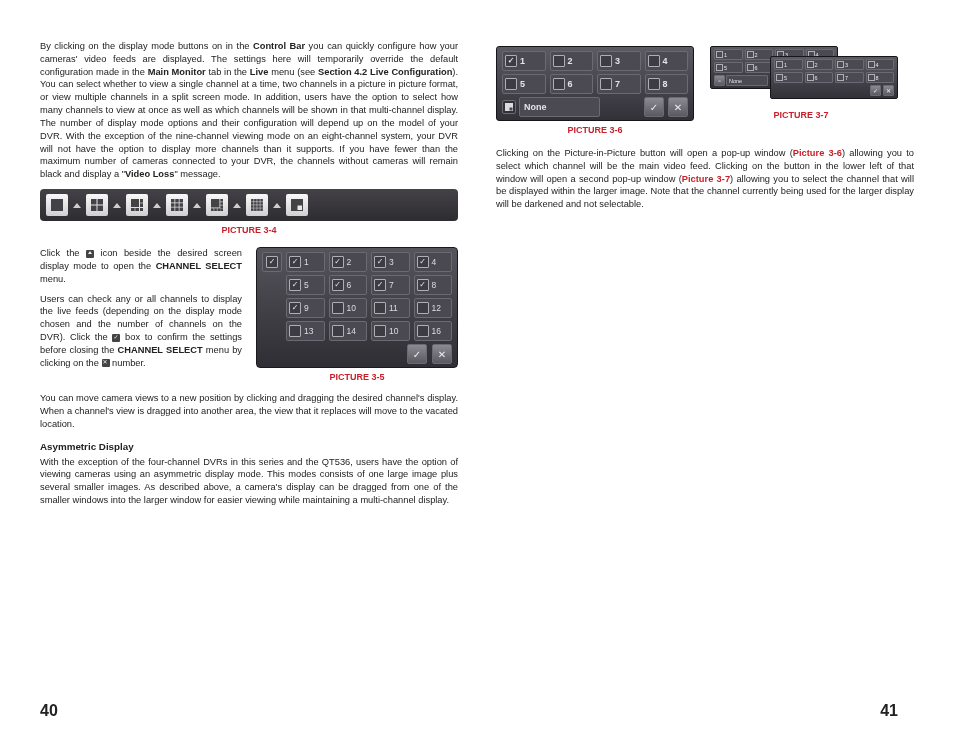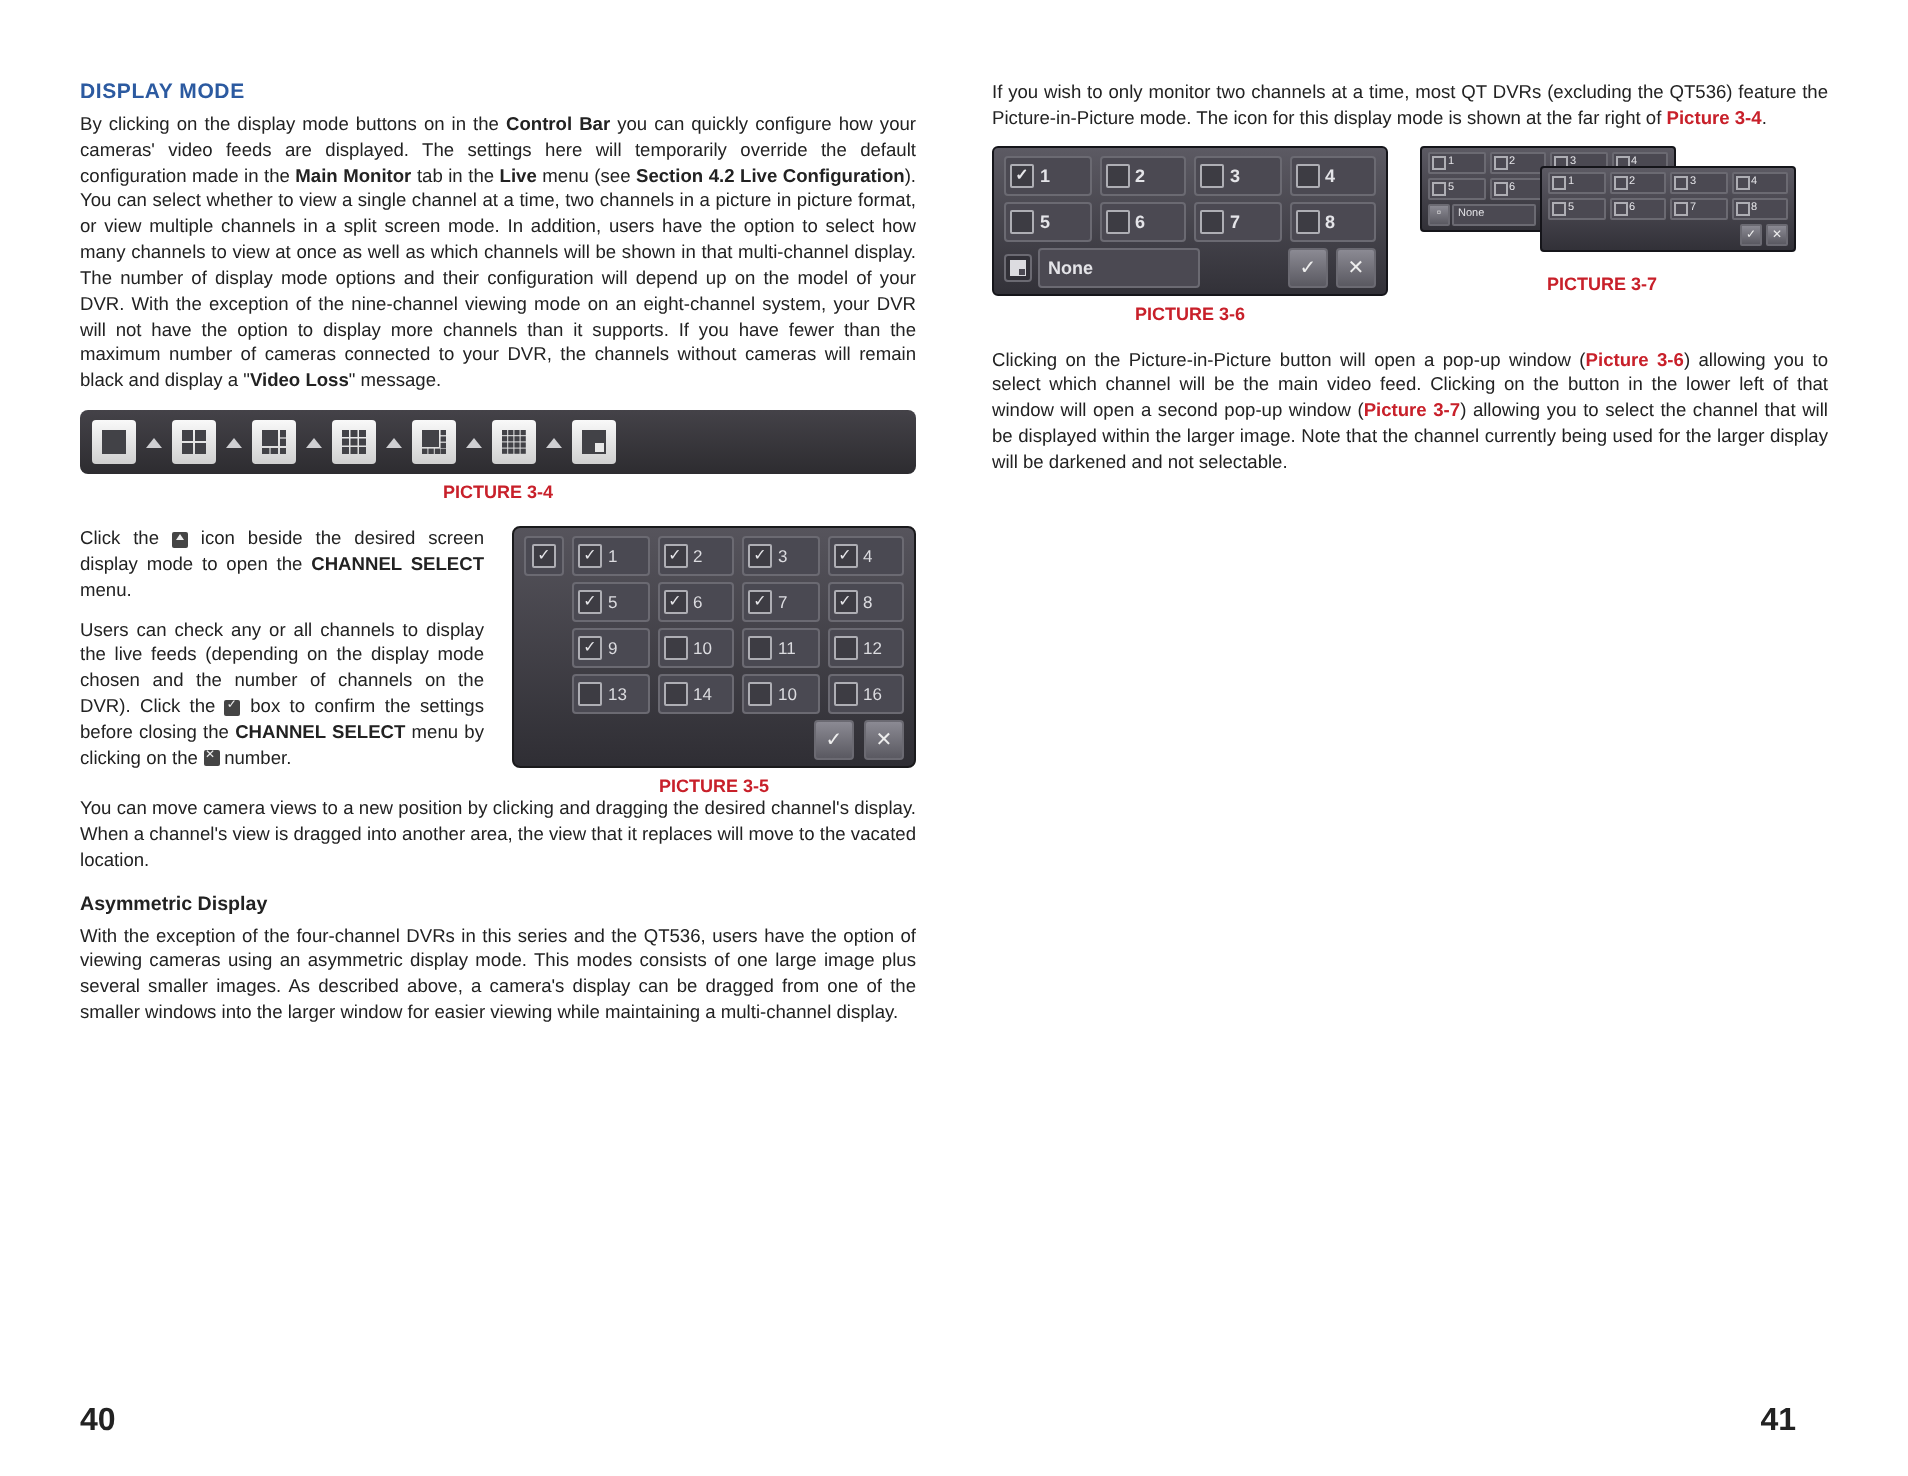--- a/index.html
+++ b/index.html
@@ -147,21 +147,20 @@
 .inline-ic.arrow::after{content:"";position:absolute;left:2px;top:1.5px;border-left:2px solid transparent;border-right:2px solid transparent;border-bottom:3px solid #eee;}
 .inline-ic.check::after{content:"✓";color:#eee;font-size:6px;position:absolute;left:1px;top:-1px;}
 .inline-ic.x::after{content:"✕";color:#eee;font-size:6px;position:absolute;left:1px;top:-1px;}
 </style>
 </head>
 <body>
 
 <div class="cols">
 
   <div class="left">
-    <div class="h-blue">DISPLAY MODE</div>
     <p>
       <span>By clicking on the display mode buttons on in the </span><b>Control Bar</b><span> you can quickly configure how your cameras' video feeds are displayed. The settings here will temporarily override the default configuration made in the </span><b>Main Monitor</b><span> tab in the </span><b>Live</b><span> menu (see </span><b>Section 4.2 Live Configuration</b><span>). You can select whether to view a single channel at a time, two channels in a picture in picture format, or view multiple channels in a split screen mode. In addition, users have the option to select how many channels to view at once as well as which channels will be shown in that multi-channel display. The number of display mode options and their configuration will depend up on the model of your DVR. With the exception of the nine-channel viewing mode on an eight-channel system, your DVR will not have the option to display more channels than it supports. If you have fewer than the maximum number of cameras connected to your DVR, the channels without cameras will remain black and display a "</span><b>Video Loss</b><span>" message.</span>
     </p>
 
     <div class="toolbar">
       <div class="tb-btn">
           <svg width="14" height="14">
             <rect class="ic" x="1" y="1" width="12" height="12"></rect>
           </svg>
         </div>
@@ -339,30 +338,27 @@
           </div>
           <div class="chs-bot">
             <div class="bot-btn">✓</div>
             <div class="bot-btn">✕</div>
           </div>
         </div>
         <div class="red-cap">PICTURE 3-5</div>
       </div>
     </div>
 
-    <p style="">You can move camera views to a new position by clicking and dragging the desired channel's display. When a channel's view is dragged into another area, the view that it replaces will move to the vacated location.</p>
+    <p style="margin-top:10px;">You can move camera views to a new position by clicking and dragging the desired channel's display. When a channel's view is dragged into another area, the view that it replaces will move to the vacated location.</p>
 
     <div class="h-black" style="margin-top:10px;">Asymmetric Display</div>
     <p>With the exception of the four-channel DVRs in this series and the QT536, users have the option of viewing cameras using an asymmetric display mode. This modes consists of one large image plus several smaller images. As described above, a camera's display can be dragged from one of the smaller windows into the larger window for easier viewing while maintaining a multi-channel display.</p>
   </div>
 
   <div class="right">
-    <p>
-      <span>If you wish to only monitor two channels at a time, most QT DVRs (excluding the QT536) feature the Picture-in-Picture mode. The icon for this display mode is shown at the far right of </span><b style="color:#c8202a;">Picture 3-4</b><span>.</span>
-    </p>
 
     <div class="pip-row">
       <div>
         <div class="pip-box pip-36">
           <div class="prow">
             <div class="pcell">
                 <div class="cb on"></div>
                 <span>1</span>
               </div>
             <div class="pcell">

